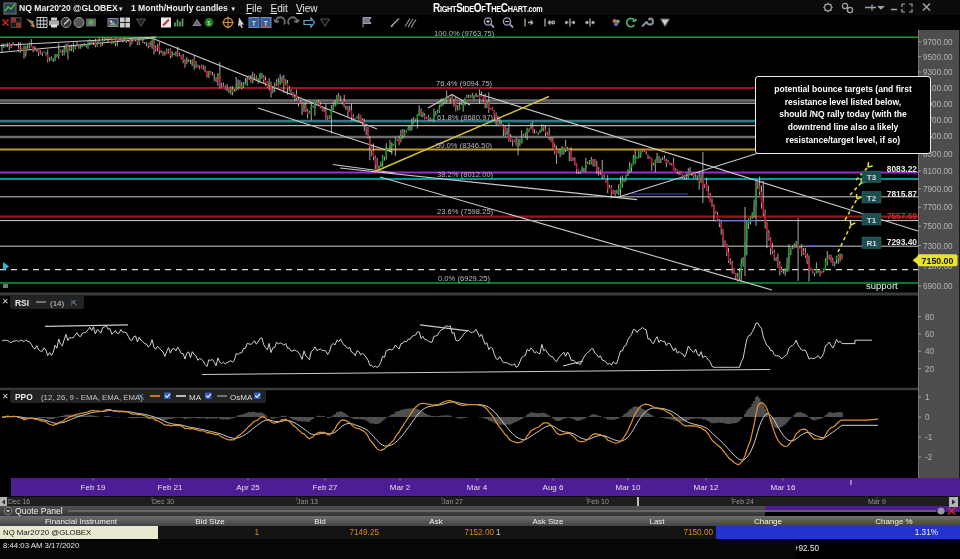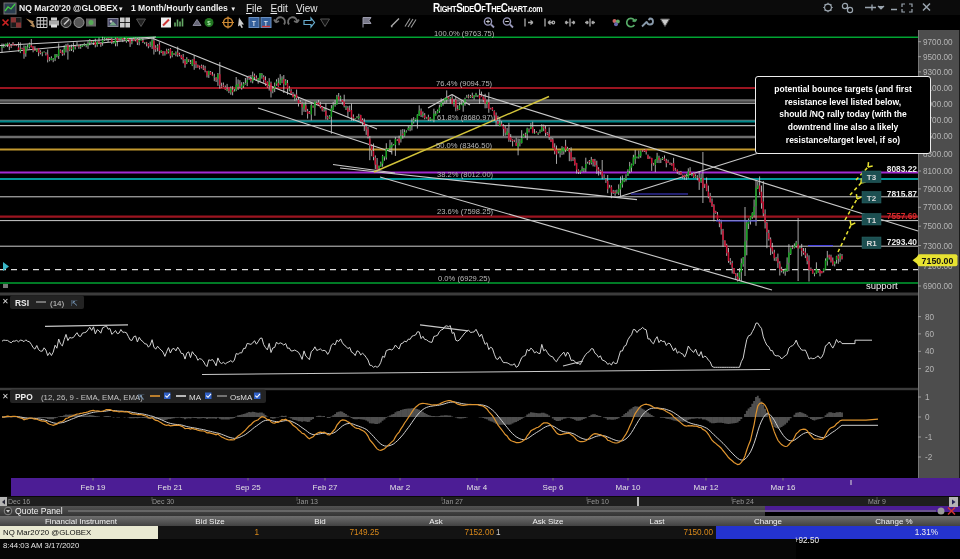--- a/index.html
+++ b/index.html
@@ -327,25 +327,25 @@
 <line x1="918" y1="437" x2="921" y2="437" stroke="#9a9a9a" stroke-width="1"></line>
 <text x="925" y="440" font-family="Liberation Sans, sans-serif" font-size="8.2" fill="#b4b4b4">-1</text>
 <line x1="918" y1="457" x2="921" y2="457" stroke="#9a9a9a" stroke-width="1"></line>
 <text x="925" y="460" font-family="Liberation Sans, sans-serif" font-size="8.2" fill="#b4b4b4">-2</text>
 </svg>
 <div id="annot">potential bounce targets (and first<br>resistance level listed below,<br>should /NQ rally today (with the<br>downtrend line also a likely<br>resistance/target level, if so)</div>
 <div id="datebar">
 <div style="left:0;top:0;width:11px;height:18px;background:#000;transform:none"></div>
 <div style="left:93px">Feb 19</div>
 <div style="left:170px">Feb 21</div>
-<div style="left:248px">Sep 25</div>
+<div style="left:248px">Apr 25</div>
 <div style="left:325px">Feb 27</div>
 <div style="left:400px">Mar 2</div>
 <div style="left:477px">Mar 4</div>
-<div style="left:553px">Sep 6</div>
+<div style="left:553px">Aug 6</div>
 <div style="left:628px">Mar 10</div>
 <div style="left:706px">Mar 12</div>
 <div style="left:783px">Mar 16</div>
 <svg width="960" height="18" style="position:absolute;top:0;left:0">
       <line x1="851" y1="2" x2="851" y2="7" stroke="#ddd"></line>
 <line x1="93" y1="0" x2="93" y2="2.5" stroke="#777"></line>
 <line x1="170" y1="0" x2="170" y2="2.5" stroke="#777"></line>
 <line x1="248" y1="0" x2="248" y2="2.5" stroke="#777"></line>
 <line x1="325" y1="0" x2="325" y2="2.5" stroke="#777"></line>
 <line x1="400" y1="0" x2="400" y2="2.5" stroke="#777"></line>
@@ -399,17 +399,17 @@
 <div style="left:894px">Change %</div>
 </div>
 <div id="datarow">
 <div class="abs" style="left:0;top:0;width:158px;height:12.5px;background:#e9e9d2;color:#111;font-size:7.8px;padding:2px 0 0 3px">NQ Mar20'20 @GLOBEX</div>
 <div class="abs" style="left:716px;top:0;width:244px;height:12.5px;background:#2433cf"></div>
 <div class="abs" style="right:701px;top:2px;font-size:8.2px;color:#d8881a">1</div>
 <div class="abs" style="right:581px;top:2px;font-size:8.2px;color:#d8881a">7149.25</div>
 <div class="abs" style="right:466px;top:2px;font-size:8.2px;color:#d8881a">7152.00</div>
 <div class="abs" style="left:496px;top:2px;font-size:8.2px;color:#ccc">1</div>
 <div class="abs" style="right:247px;top:2px;font-size:8.2px;color:#d8881a">7150.00</div>
-<div class="abs" style="right:141px;top:10px;font-size:8.2px;color:#f0f0f0">+92.50</div>
+<div class="abs" style="right:141px;top:18px;font-size:8.2px;color:#f0f0f0">+92.50</div>
 <div class="abs" style="right:22px;top:2px;font-size:8.2px;color:#f0f0f0">1.31%</div>
 </div>
 <div id="statusbar">
 <div class="abs" style="left:3px;top:2.5px">8:44:03 AM 3/17/2020</div>
 </div>
 </body></html>

